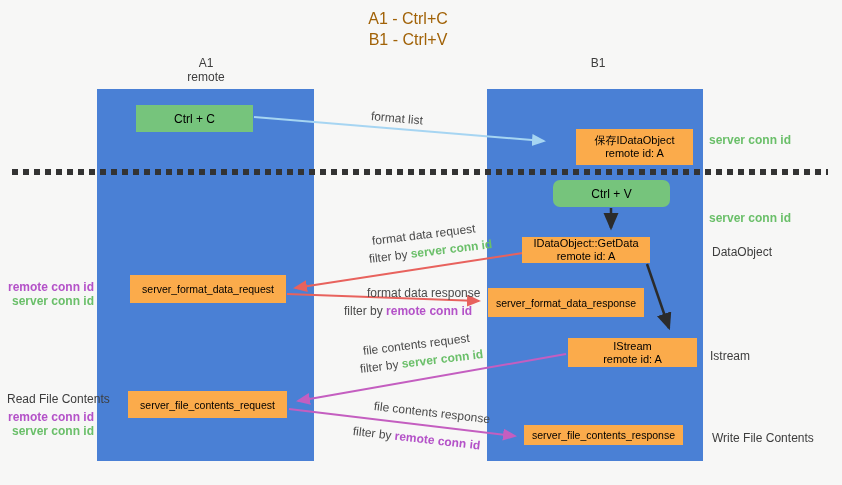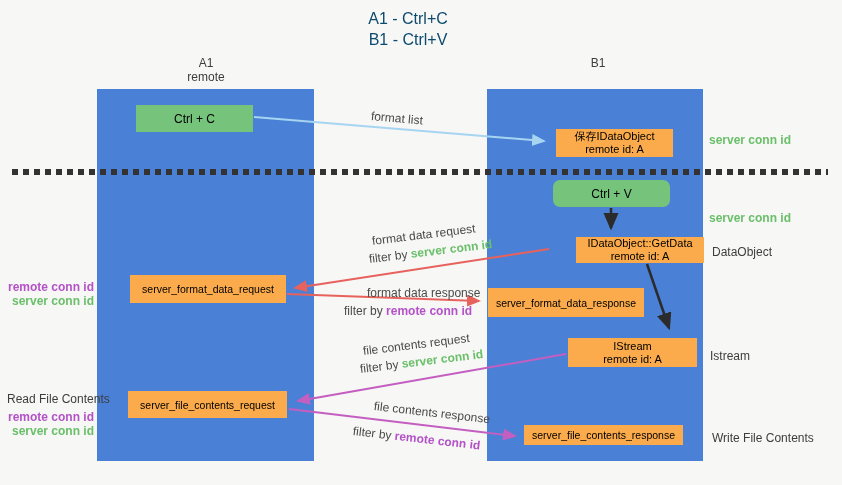--- a/index.html
+++ b/index.html
@@ -1,19 +1,19 @@
 <!DOCTYPE html>
 <html><head>
 <meta charset="utf-8">
 <style>
   html,body{margin:0;padding:0;}
   body{background:#f7f7f6;font-family:"Liberation Sans",sans-serif;}
   .canvas{position:relative;width:842px;height:485px;background:#f7f7f6;overflow:hidden;}
   .title{position:absolute;left:0;top:8px;width:816px;text-align:center;
-         font-size:16px;line-height:21px;color:#0c4a6e;}
+         font-size:16px;line-height:21px;color:#a16207;}
   .lane{position:absolute;top:89px;height:372px;width:217px;background:#4a80d5;}
   .lane-header{position:absolute;top:56px;width:120px;text-align:center;
                font-size:12px;line-height:14px;color:#3d3d3d;}
   .node{position:absolute;display:flex;align-items:center;justify-content:center;
         color:#000000;text-align:center;}
   .node-green{background:#76c47c;font-size:12px;}
   .node-orange{background:#fbab4b;}
   .node-1line{font-size:10.5px;}
   .node-2line{font-size:11px;line-height:13px;flex-direction:column;}
   .edge-label{position:absolute;font-size:12px;color:#4a4a4a;white-space:nowrap;transform-origin:left center;}
@@ -67,30 +67,30 @@
     <line x1="549" y1="249" x2="295" y2="288" stroke="#e8625d" stroke-width="2" marker-end="url(#m-red)"></line>
     <line x1="287" y1="294" x2="479" y2="301" stroke="#e8625d" stroke-width="2" marker-end="url(#m-red)"></line>
     <line x1="566" y1="354" x2="298" y2="401" stroke="#c45ec0" stroke-width="2" marker-end="url(#m-magenta)"></line>
     <line x1="289" y1="409" x2="515" y2="436" stroke="#c45ec0" stroke-width="2" marker-end="url(#m-magenta)"></line>
   </svg>
 
   <div class="node node-green" style="left:136px;top:105px;width:117px;height:27px;">
     <span>Ctrl + C</span>
   </div>
 
-  <div class="node node-orange node-2line" style="left:556px;top:129px;width:117px;height:28px;">
+  <div class="node node-orange node-2line" style="left:576px;top:129px;width:117px;height:36px;">
     <span>保存IDataObject</span>
     <span>remote id: A</span>
   </div>
 
   <div class="node node-green" style="left:553px;top:180px;width:117px;height:27px;border-radius:7px;">
     <span>Ctrl + V</span>
   </div>
 
-  <div class="node node-orange node-2line" style="left:576px;top:237px;width:128px;height:26px;">
+  <div class="node node-orange node-2line" style="left:522px;top:237px;width:128px;height:26px;">
     <span>IDataObject::GetData</span>
     <span>remote id: A</span>
   </div>
 
   <div class="node node-orange node-1line" style="left:130px;top:275px;width:156px;height:28px;">
     <span>server_format_data_request</span>
   </div>
 
   <div class="node node-orange node-1line" style="left:488px;top:288px;width:156px;height:29px;">
     <span>server_format_data_response</span>

